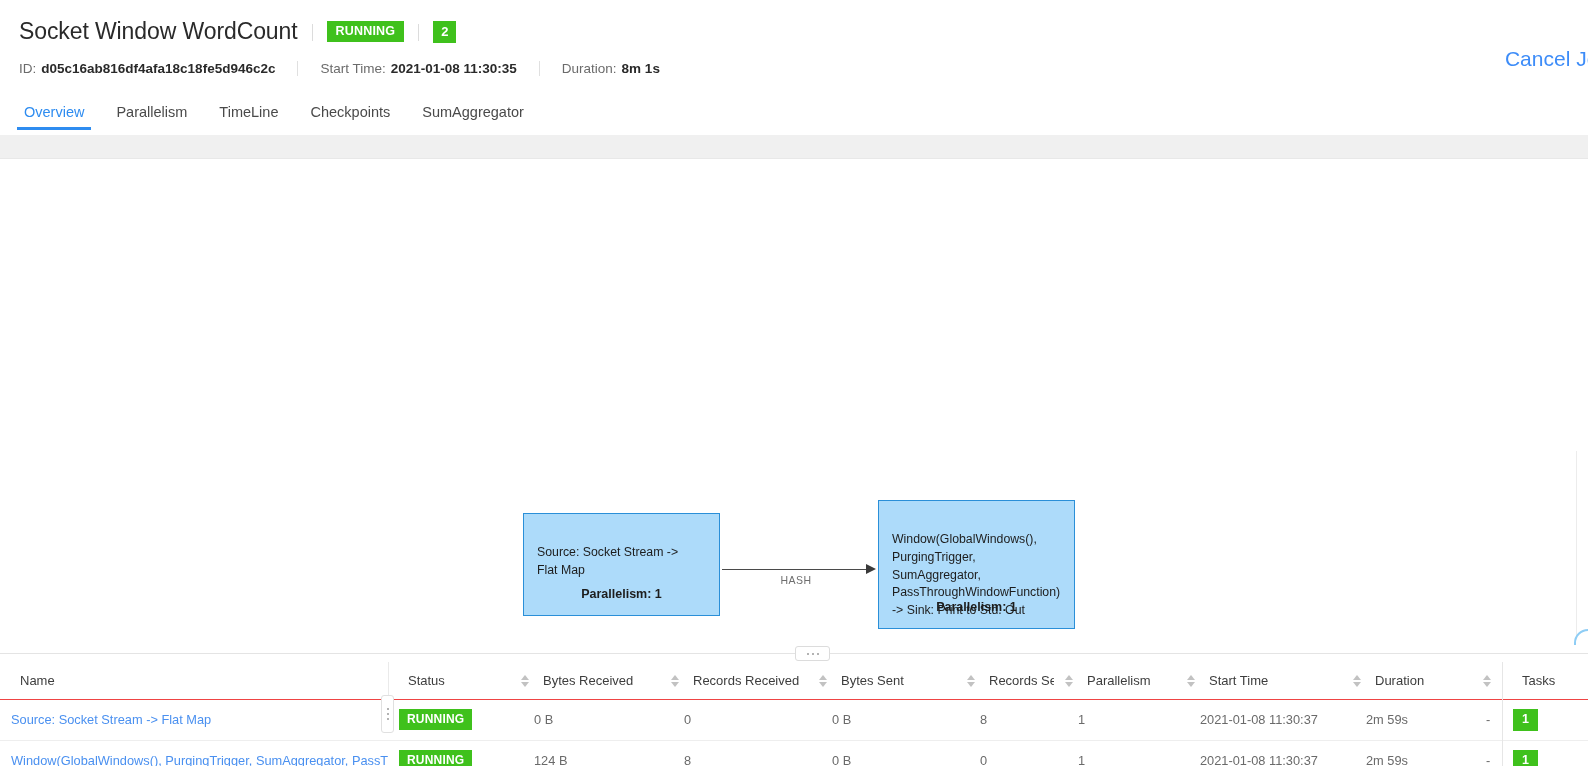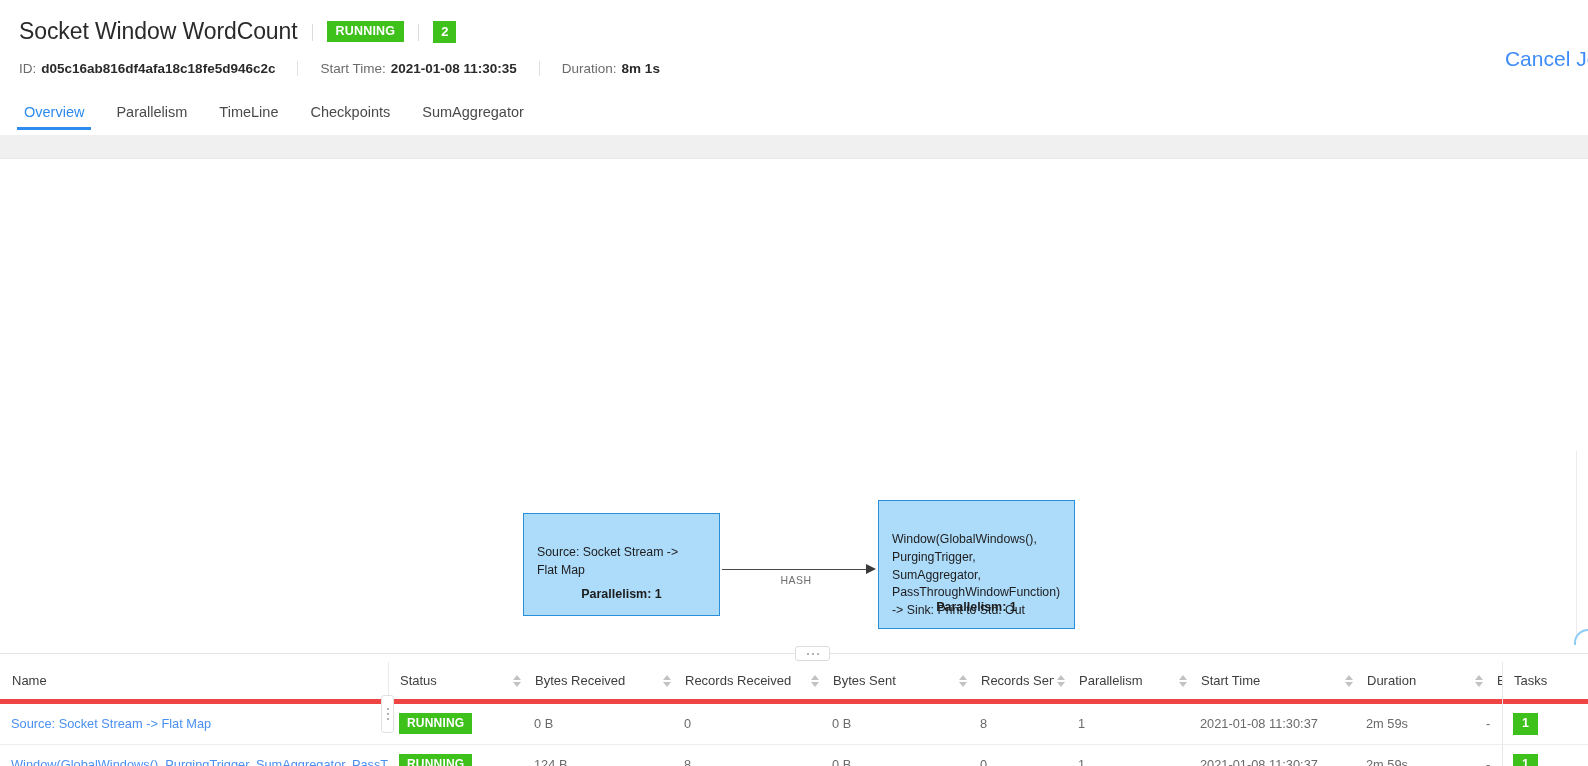--- a/index.html
+++ b/index.html
@@ -106,21 +106,21 @@
     position: absolute; left: 795px; top: 1px; width: 35px; height: 15px;
     border: 1px solid #dcdcdc; border-radius: 3px; background: #fff;
     display: flex; align-items: center; justify-content: center; gap: 3px; cursor: row-resize;
   }
   .resize-grip i { width: 2px; height: 2px; background: #9a9a9a; border-radius: 50%; display: block; }
 
   
   table.jobtable { position: absolute; left: 0; top: 17px; width: 1588px; border-collapse: collapse; table-layout: fixed; }
   table.jobtable th {
     font-size: 13px; font-weight: 400; color: #3d3d3d; text-align: right;
-    padding: 11px 0 11px 1px; border-bottom: 5px solid #ef4444; vertical-align: middle;
+    padding: 11px 0 11px 9px; border-bottom: 1px solid #ef4444; vertical-align: middle;
     position: relative; background: #fff; white-space: nowrap; overflow: hidden;
   }
   table.jobtable td {
     font-size: 12.8px; color: #6a6a6a; padding: 9px 0; border-bottom: 1px solid #eeeeee;
     vertical-align: middle; white-space: nowrap; overflow: hidden;
   }
   .th-inner { display: flex; align-items: center; }
   .sorter {
     display: inline-flex; flex-direction: column; align-items: center; justify-content: center;
     width: 11px; margin-right: 13px; flex: 0 0 auto; cursor: pointer;

